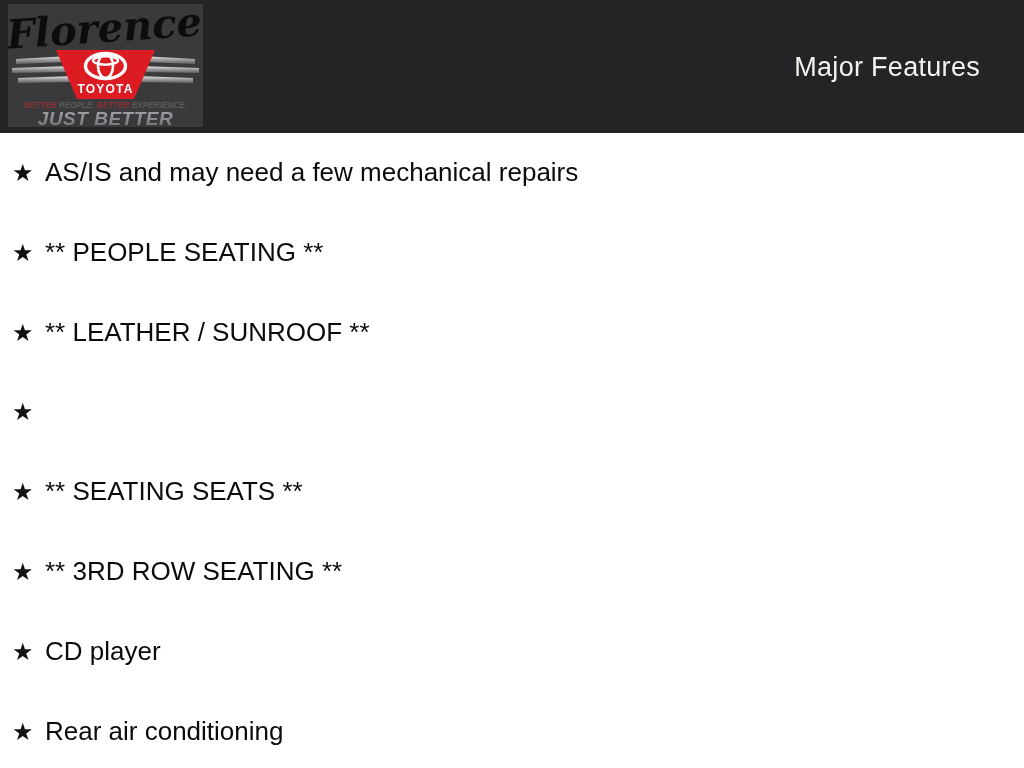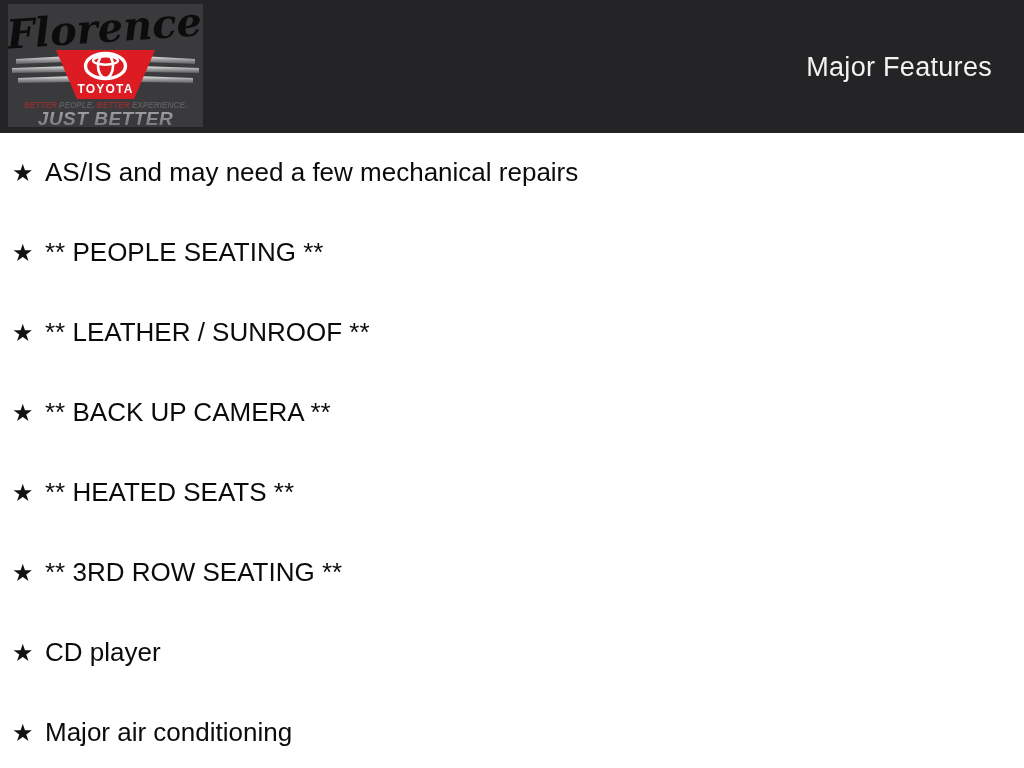--- a/index.html
+++ b/index.html
@@ -10,21 +10,21 @@
     overflow: hidden;
   }
   .header {
     position: relative;
     width: 1024px;
     height: 133px;
     background: #242426;
   }
   .header-title {
     position: absolute;
-    right: 32px;
+    right: 44px;
     top: 50%;
     transform: translateY(-50%);
     color: #f4f2ef;
     font-size: 27px;
     font-weight: 400;
     letter-spacing: 0.3px;
   }
   .logo-tile {
     position: absolute;
     left: 8px;
@@ -121,32 +121,31 @@
       <li>
         <span class="star">★</span>
         <span class="feature-text">** PEOPLE SEATING **</span>
       </li>
       <li>
         <span class="star">★</span>
         <span class="feature-text">** LEATHER / SUNROOF **</span>
       </li>
       <li>
         <span class="star">★</span>
-        <span class="feature-text">** BACK UP CAMERA **</span>
       </li>
       <li>
         <span class="star">★</span>
-        <span class="feature-text">** HEATED SEATS **</span>
+        <span class="feature-text">** SEATING SEATS **</span>
       </li>
       <li>
         <span class="star">★</span>
         <span class="feature-text">** 3RD ROW SEATING **</span>
       </li>
       <li>
         <span class="star">★</span>
         <span class="feature-text">CD player</span>
       </li>
       <li>
         <span class="star">★</span>
-        <span class="feature-text">Major air conditioning</span>
+        <span class="feature-text">Rear air conditioning</span>
       </li>
     </ul>
 </div>
 
 </body></html>

